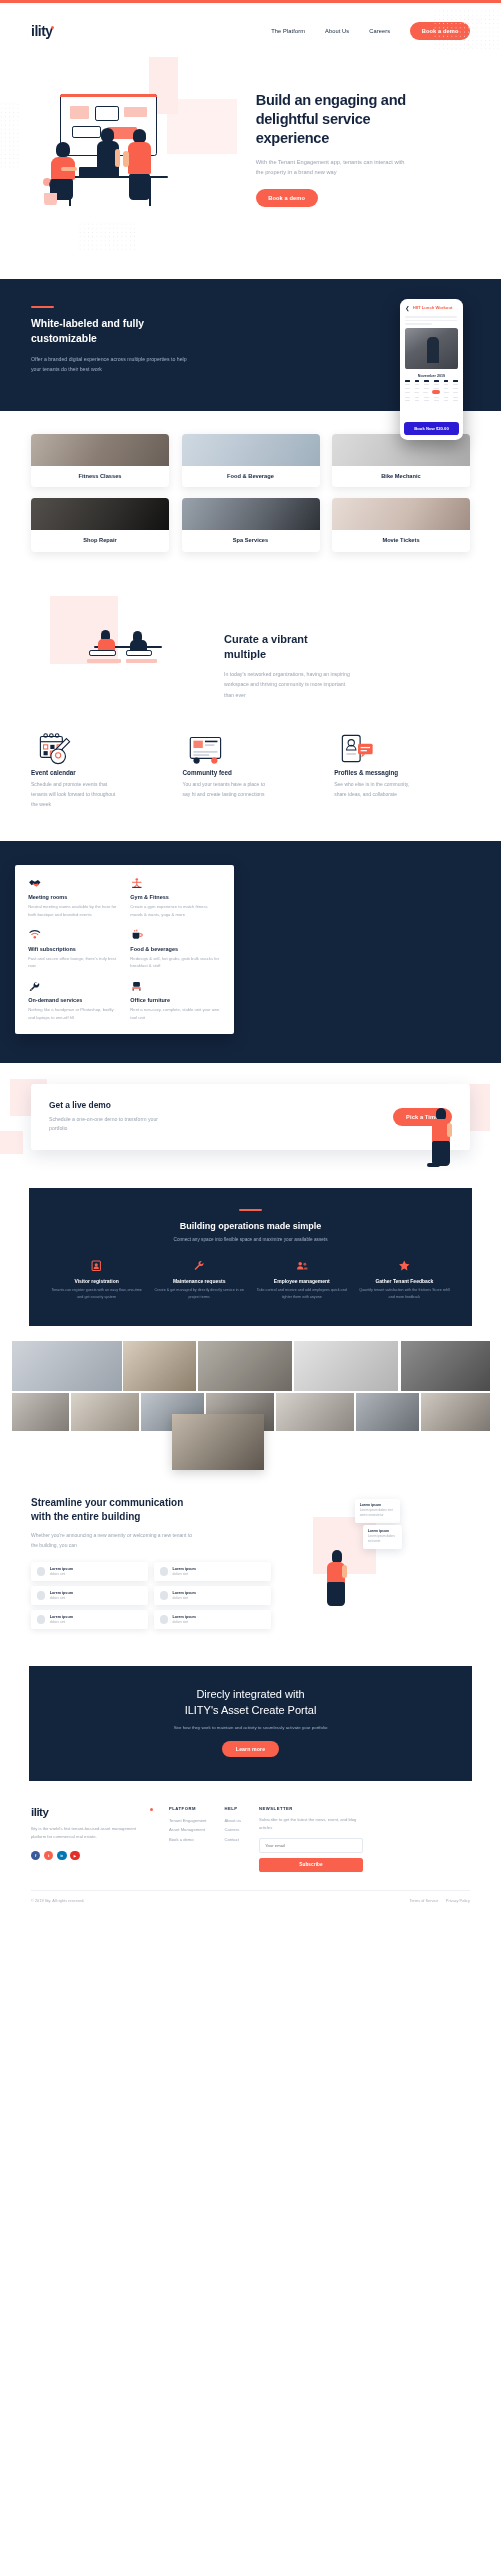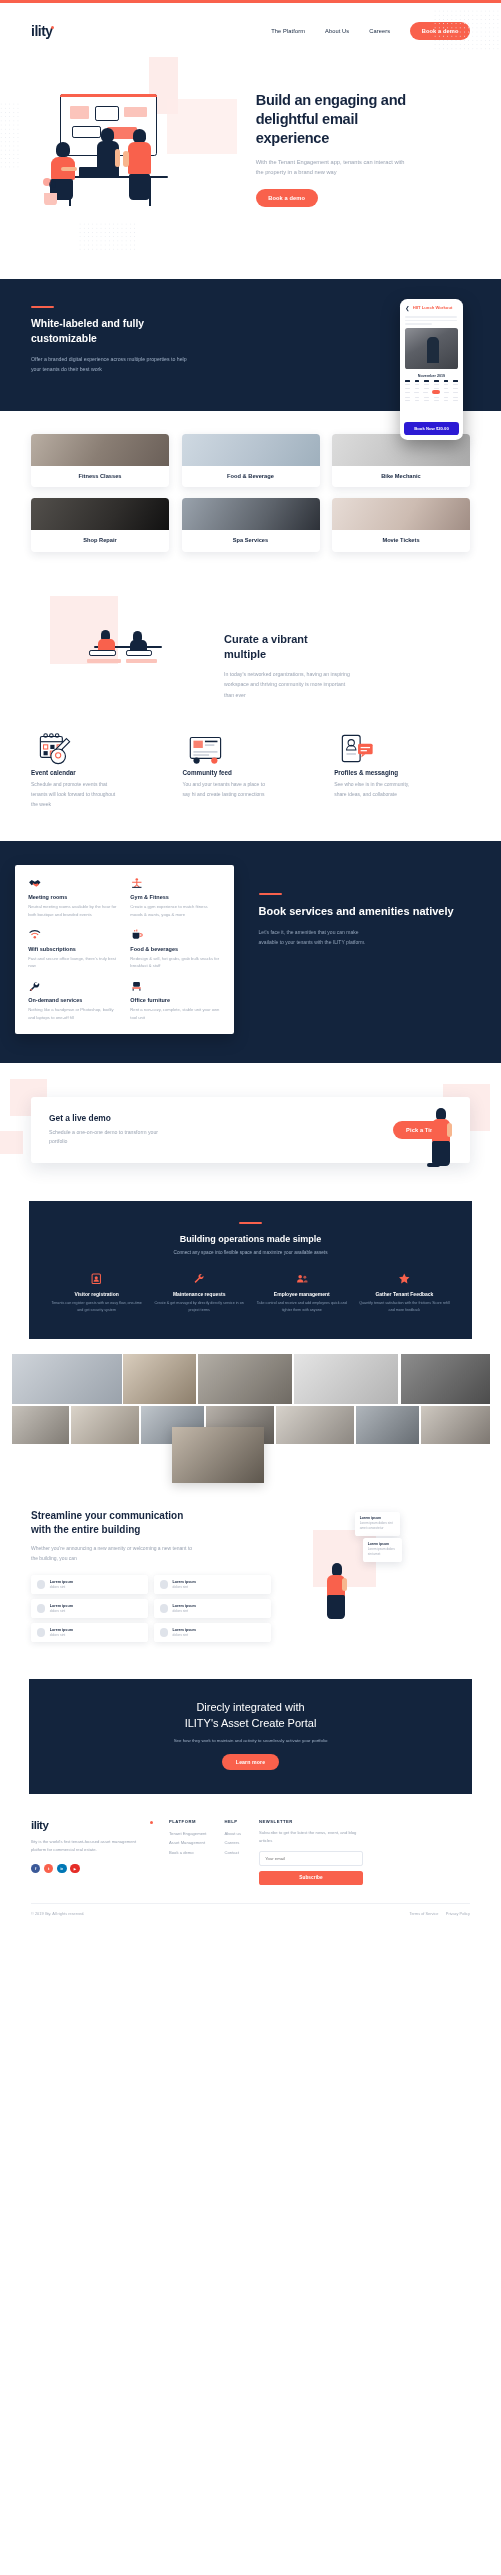--- a/index.html
+++ b/index.html
@@ -140,21 +140,21 @@
     gap:10.4px 12.5px; box-shadow:0 5.2px 15.7px rgba(0,0,0,.22);
   }
   .bk h4 { font-size:5.5px; margin:4.7px 0 3.1px; font-weight:bold;}
   .bk p { font-size:4.2px; line-height:1.85; color:#a3abb8; }
   .bk-ic { height:11.5px; }
   .book-copy { flex:1; padding:28px 31px 0 25px; }
   .book-copy h2 { color:#fff; font-size:11px; line-height:1.42; margin-top:9.4px; font-weight:bold;}
   .book-copy p { color:#93a4ba; font-size:5px; line-height:2; margin-top:7.3px; max-width:112px; }
 
   
-  .demo-wrap { position:relative; padding:34px 31px 38px; }
+  .demo-wrap { position:relative; padding:21px 31px 38px; }
   .demo {
     background:#fff; border-radius:3.1px; box-shadow:0 5.2px 16.7px rgba(25,40,70,.12);
     padding:15.7px 18px; display:flex; align-items:center; position:relative; z-index:4;
   }
   .demo h3 { font-size:8.4px; margin-bottom:5.2px; font-weight:bold;}
   .demo p { font-size:5.2px; line-height:1.85; color:#9aa3b2; max-width:115px; }
   .demo .btn { margin-left:auto; padding:5.7px 13.6px; font-size:5.7px; }
 
   
   .ops { background:#13243d; margin:0 29px; padding:21px 21px 25px; text-align:center; position:relative; }
@@ -275,21 +275,21 @@
       <div class="ill ill-navy" style="left:98px;top:109px;width:21px;height:26px;border-radius:1.6px 1.6px 4.2px 4.2px;"></div>
 
       <div class="ill ill-pink" style="left:12.5px;top:128px;width:13.6px;height:12.5px;border-radius:0 0 3.1px 3.1px;"></div>
       <div class="ill ill-circ" style="left:11.5px;top:113px;width:8.4px;height:8.4px;background:#f9614c;opacity:.55;"></div>
       <div class="ill ill-circ" style="left:18px;top:116px;width:7.3px;height:7.3px;background:#13243d;opacity:.75;"></div>
 
       <div class="ill ill-navy" style="left:48px;top:102px;width:21px;height:10.4px;border-radius:1px;"></div>
     </div>
 
     <div class="hero-copy">
-      <h1>Build an engaging and delightful email experience</h1>
+      <h1>Build an engaging and delightful service experience</h1>
       <p>With the Tenant Engagement app, tenants can interact with the property in a brand new way</p>
       <button class="btn">Book a demo</button>
       <div class="dots" style="left:78px;top:162px;width:57px;height:31px;"></div>
     </div>
   </section>
 
   <section class="wl">
     <div class="rule"></div>
     <h2>White-labeled and fully customizable</h2>
     <p>Offer a branded digital experience across multiple properties to help your tenants do their best work</p>
@@ -522,25 +522,20 @@
           <svg width="13.6" height="10.4" viewBox="0 0 26 20">
               <rect x="6" y="2" width="13" height="9" rx="2" fill="#13243d"></rect>
               <rect x="4" y="12" width="17" height="3" rx="1.5" fill="#f9614c"></rect>
               <path d="M6 15v4M19 15v4" stroke="#13243d" stroke-width="2"></path>
             </svg>
         </div>
         <h4>Office furniture</h4>
         <p>Rent a non-cozy, complete, stable unit your own tool unit</p>
       </div>
     </div>
-    <div class="book-copy">
-      <div class="rule"></div>
-      <h2>Book services and amenities natively</h2>
-      <p>Let's face it, the amenities that you can make available to your tenants with the ILITY platform.</p>
-    </div>
   </section>
 
   <div class="demo-wrap">
     <div class="pinkblock" style="left:10.4px;top:15.7px;width:37px;height:37px;"></div>
     <div class="pinkblock" style="left:0px;top:68px;width:23px;height:23px;"></div>
     <div class="pinkblock" style="right:11.5px;top:21px;width:47px;height:47px;"></div>
     <div class="demo">
       <div>
         <h3>Get a live demo</h3>
         <p>Schedule a one-on-one demo to transform your portfolio</p>

